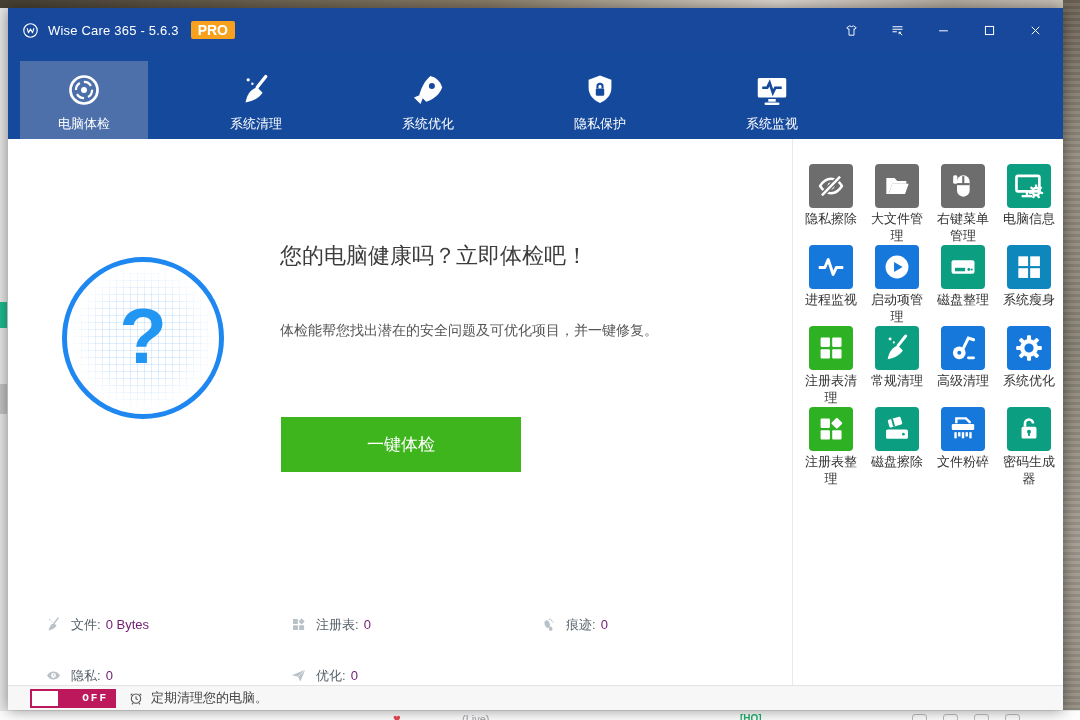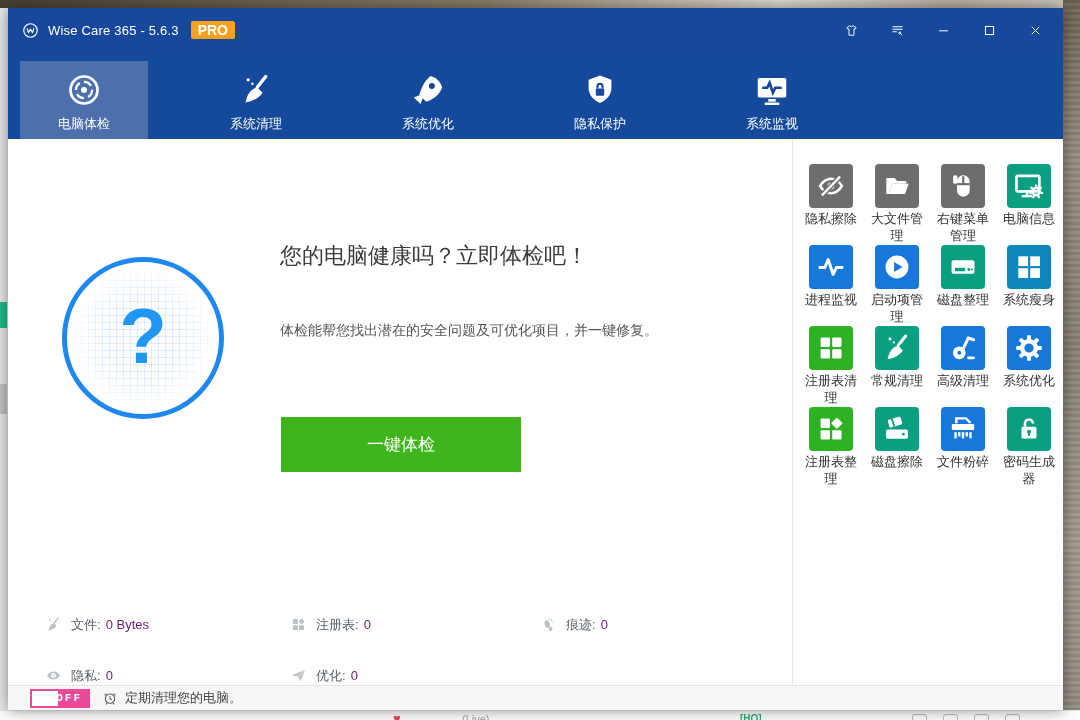--- a/index.html
+++ b/index.html
@@ -75,21 +75,21 @@
   
   .sidebar{flex:1;padding:25px 0 0 5px;box-sizing:border-box;display:grid;
     grid-template-columns:repeat(4,66px);grid-auto-rows:81px;align-content:start;}
   .tool{display:flex;flex-direction:column;align-items:center;cursor:pointer;}
   .tool-icon{width:44px;height:44px;border-radius:4px;display:flex;align-items:center;justify-content:center;}
   .tool-icon svg{width:32px;height:32px;}
   .tool-label{font-size:13px;color:#333;margin-top:3px;text-align:center;line-height:1.3;width:60px;}
   
   .statusbar{height:24px;flex:0 0 auto;background:#f7f7f7;border-top:1px solid #e3e3e3;
     display:flex;align-items:center;padding-left:22px;}
-  .toggle{position:relative;width:60px;height:19px;background:#ec4899;cursor:pointer;flex:0 0 auto;}
+  .toggle{position:relative;width:86px;height:19px;background:#be185d;cursor:pointer;flex:0 0 auto;}
   .toggle-knob{position:absolute;left:2px;top:2px;width:26px;height:15px;background:#fff;}
   .toggle-label{position:absolute;right:8px;top:3px;color:#fff;font-size:11px;font-weight:bold;
     letter-spacing:2px;font-family:"Liberation Mono","DejaVu Sans Mono",monospace;}
   .alarm{width:16px;height:16px;margin:0 7px 0 12px;}
   .status-text{font-size:13px;color:#444;}
 </style>
 </head>
 <body>
 
 <div class="stage">

